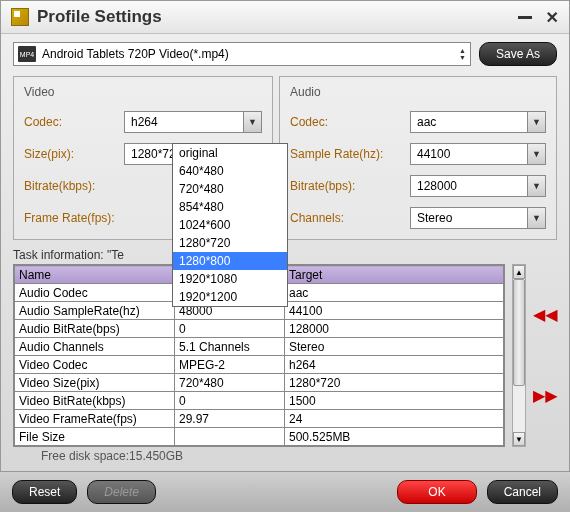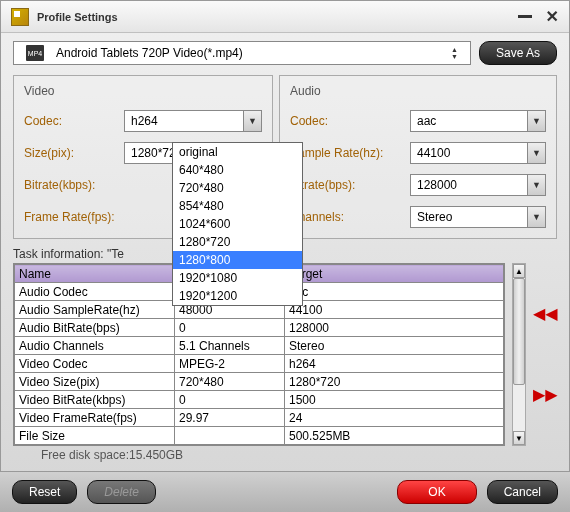--- a/index.html
+++ b/index.html
@@ -1,49 +1,49 @@
 <!DOCTYPE html>
 <html><head>
 <meta charset="utf-8">
 <style>
   * { box-sizing: border-box; margin: 0; padding: 0; font-family: Arial, sans-serif; }
   body { width: 570px; height: 512px; background: linear-gradient(to bottom, #f0f0f0, #d5d5d5); border: 1px solid #999; overflow: hidden; }
   .titlebar { display: flex; align-items: center; padding: 6px 10px; background: linear-gradient(to bottom, #fafafa, #e5e5e5); border-bottom: 1px solid #c0c0c0; }
   .app-icon { width: 18px; height: 18px; background: linear-gradient(135deg, #d4af00, #b8860b); border: 1px solid #8b6914; margin-right: 8px; position: relative; }
   .app-icon::before { content: ""; position: absolute; top: 2px; left: 2px; width: 6px; height: 6px; background: #fff; }
-  .title-text { font-weight: bold; font-size: 11px; color: #333; flex: 1; }
+  .title-text { font-weight: bold; font-size: 17px; color: #333; flex: 1; }
   .win-controls { display: flex; gap: 14px; align-items: center; }
   .win-min { width: 14px; height: 3px; background: #333; }
   .win-close { font-size: 16px; font-weight: bold; color: #333; cursor: pointer; }
   
   .content { padding: 8px 12px; position: relative; }
   
   .profile-row { display: flex; gap: 8px; margin-bottom: 10px; align-items: center; }
-  .profile-select { flex: 1; display: flex; align-items: center; background: #fff; border: 1px solid #888; height: 24px; padding: 0 12px; font-size: 12px; position: relative; gap: 6px; }
+  .profile-select { flex: 1; display: flex; align-items: center; background: #fff; border: 1px solid #888; height: 24px; padding: 0 4px; font-size: 12px; position: relative; }
   .profile-select .mp4-icon { width: 18px; height: 16px; background: #333; color: #fff; font-size: 7px; display:flex; align-items:center; justify-content:center; margin-right: 6px; border-radius: 1px; }
   .profile-arrows { display:flex; flex-direction: column; margin-left: auto; }
   .profile-arrows span { font-size: 7px; line-height: 7px; color: #333; }
   
   .btn-dark { background: linear-gradient(to bottom, #555, #222); color: #fff; border: 1px solid #111; border-radius: 10px; padding: 4px 16px; font-size: 12px; cursor: pointer; }
   .btn-dark.disabled { color: #999; background: linear-gradient(to bottom, #777, #555); font-style: italic; }
   .btn-red { background: linear-gradient(to bottom, #f44, #c00); color: #fff; border: 1px solid #800; border-radius: 10px; padding: 4px 30px; font-size: 12px; cursor: pointer; }
   
   .panels { display: flex; gap: 6px; margin-bottom: 8px; }
   .panel { border: 1px solid #aaa; padding: 8px 10px 10px 10px; background: rgba(255,255,255,0.15); position: relative; }
   .panel-video { flex: 0 0 260px; }
   .panel-audio { flex: 1; }
   .panel-title { font-size: 12px; color: #555; margin-bottom: 12px; }
   .field-row { display: flex; align-items: center; margin-bottom: 10px; }
   .field-row label { font-size: 12px; color: #a16207; width: 120px; }
   .panel-video .field-row label { width: 100px; }
   .combo { flex: 1; display: flex; background: #fff; border: 1px solid #888; height: 22px; font-size: 12px; align-items: center; }
   .combo span.val { padding: 0 6px; flex: 1; }
   .combo .arrow { width: 18px; background: linear-gradient(to bottom, #eee, #ccc); border-left: 1px solid #888; display: flex; align-items: center; justify-content: center; font-size: 9px; color: #333; height: 100%; }
   
-  .dropdown-list { position: absolute; top: 66px; left: 158px; width: 131px; background: #fff; border: 1px solid #666; z-index: 100; font-size: 12px; }
+  .dropdown-list { position: absolute; top: 66px; left: 158px; width: 116px; background: #fff; border: 1px solid #666; z-index: 100; font-size: 12px; }
   .dropdown-list div { padding: 1px 6px; line-height: 16px; }
   .dropdown-list div.selected { background: #3a7fff; color: #fff; }
   
   .task-info { font-size: 12px; color: #333; margin-bottom: 2px; }
   
   .table-wrap { display: flex; gap: 7px; align-items: stretch; }
   .table-scroll { flex: 1; border: 1px solid #888; background: #fff; overflow: hidden; position: relative; }
   table { width: 100%; border-collapse: collapse; font-size: 12px; }
   th, td { border: 1px solid #888; padding: 1px 4px; text-align: left; height: 18px; }
   thead th { background: linear-gradient(to bottom, #c8b8e0, #b098d0); font-weight: normal; }

